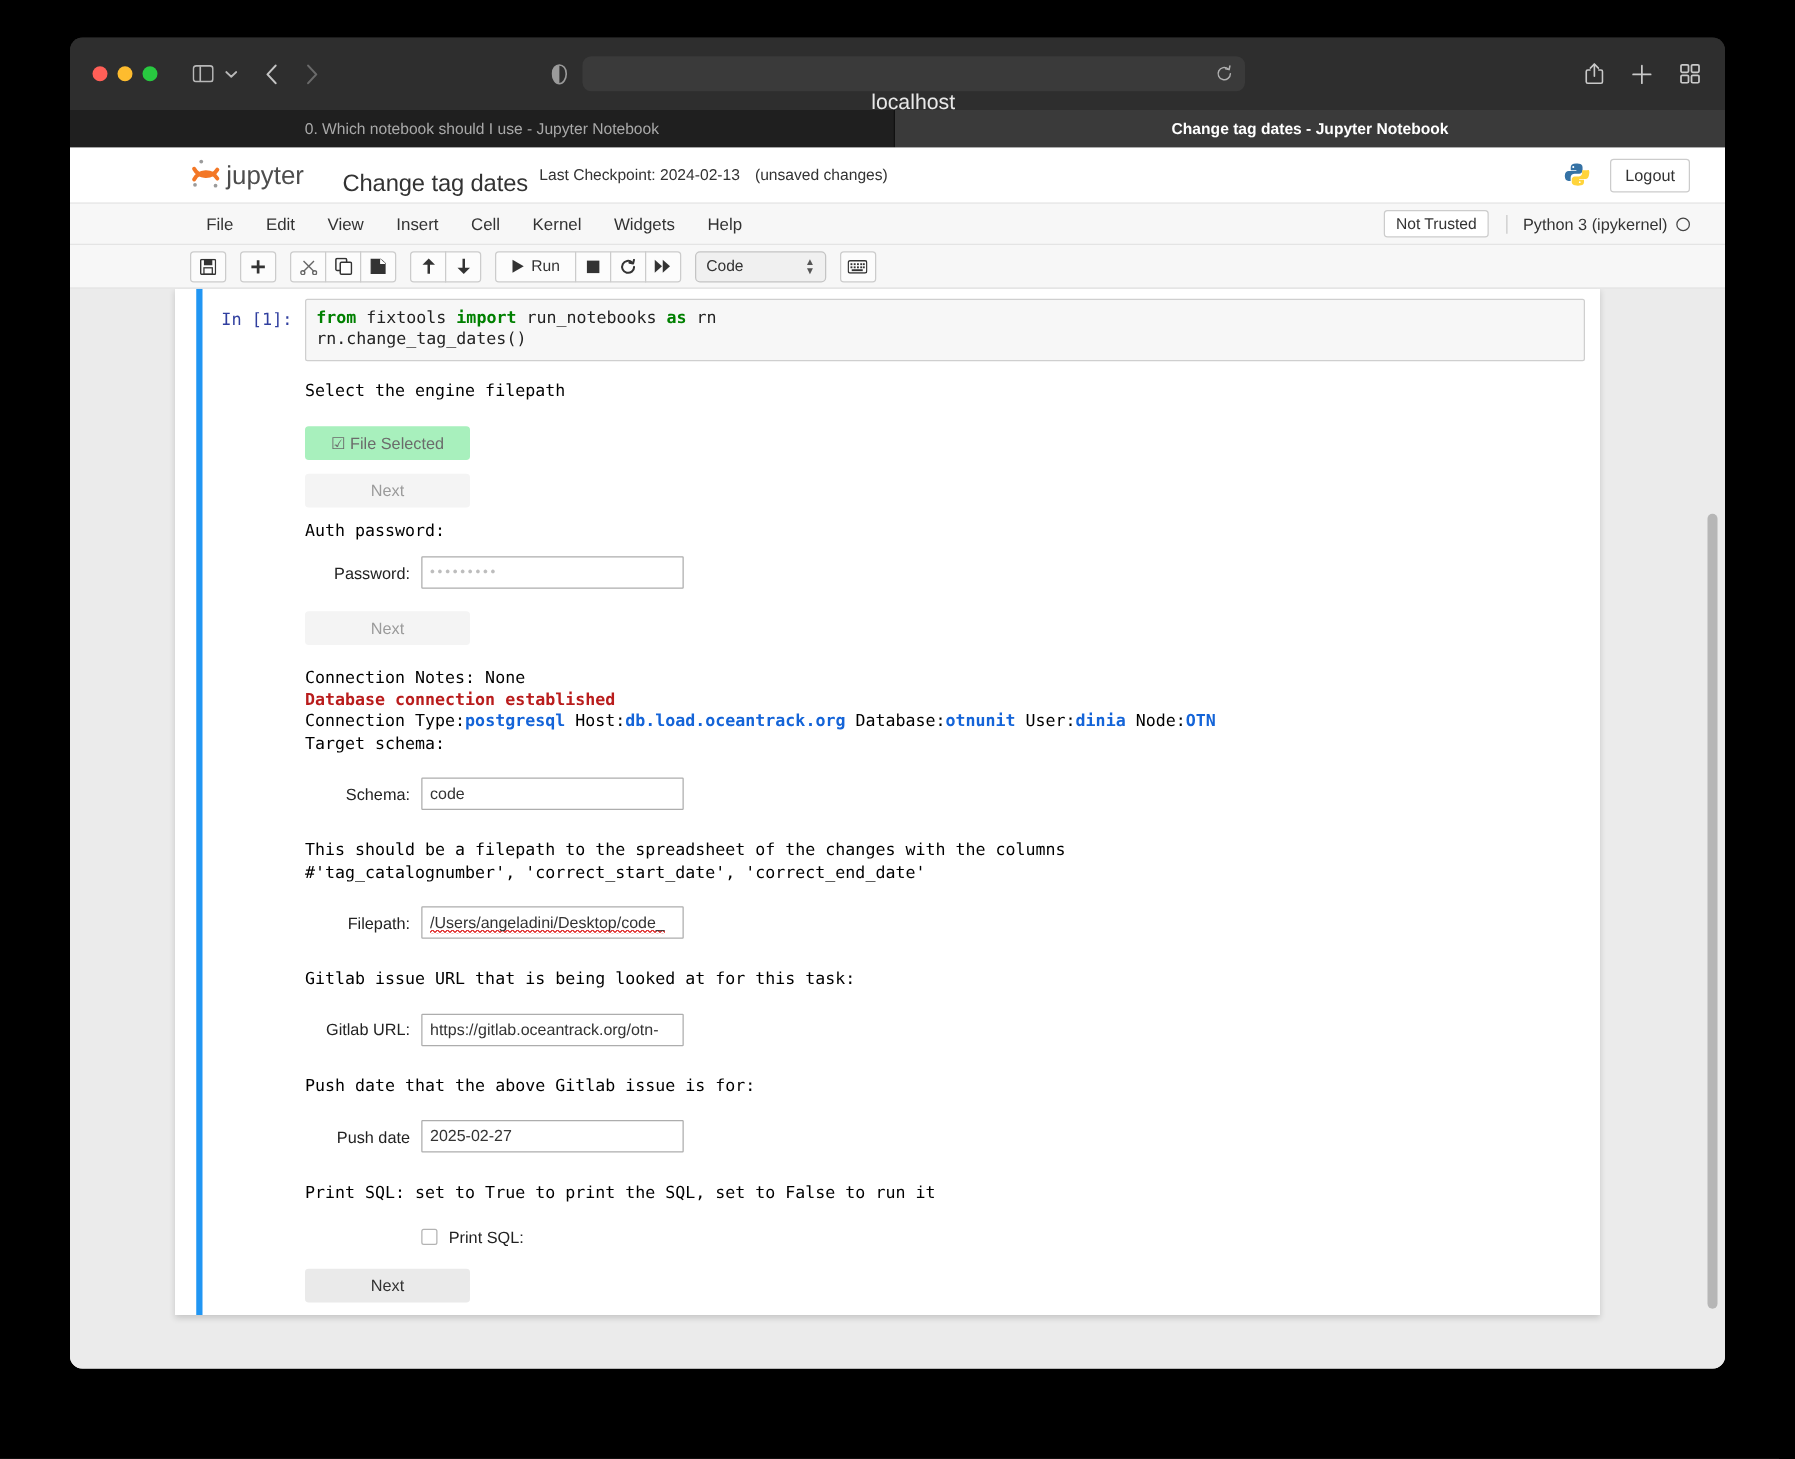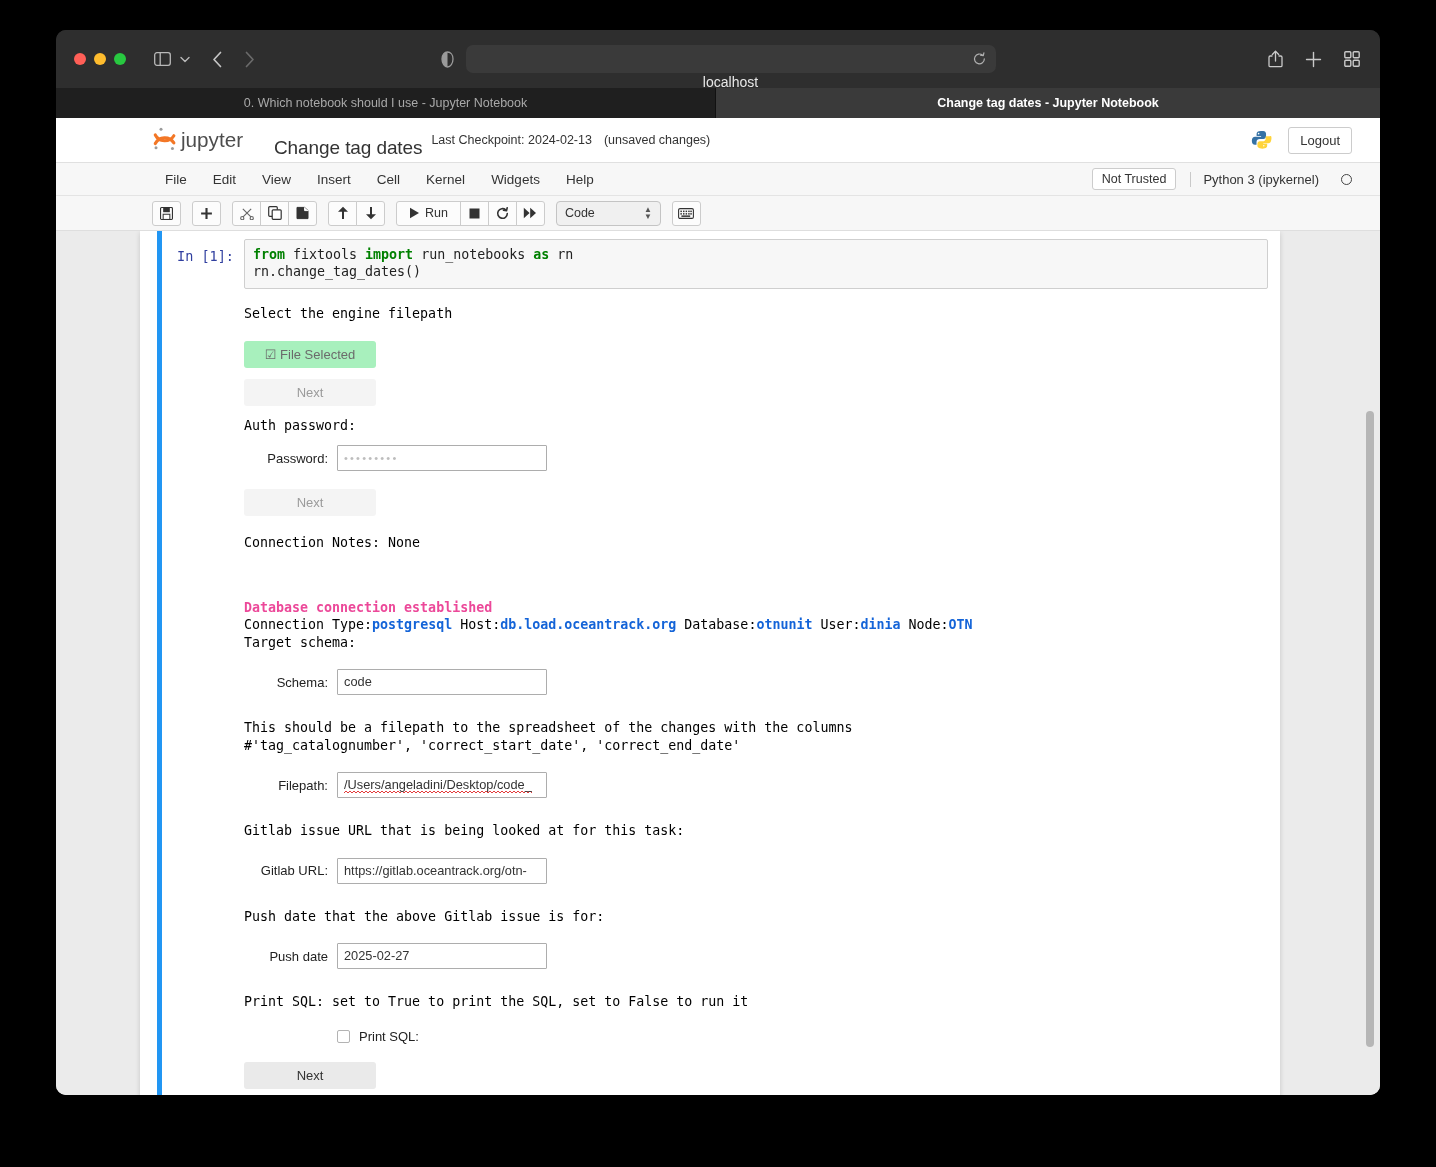--- a/index.html
+++ b/index.html
@@ -64,21 +64,21 @@
     width: 530px; height: 28px;
     background: #3a3a3a;
     border-radius: 7px;
     display: flex;
     align-items: center;
     justify-content: center;
     position: relative;
   }
   #address-text {
     color: #e8e8e8;
-    font-size: 14px;
+    font-size: 17px;
     margin-top: 46px;
   }
   #reload-icon {
     position: absolute;
     right: 10px;
     color: #b0b0b0;
     font-size: 14px;
   }
 
   #titlebar-right {
@@ -202,21 +202,21 @@
     font-size: 12.5px;
     color: #333;
     border: 1px solid #ccc;
     background: #fff;
     border-radius: 3px;
     padding: 3px 9px;
   }
   #kernel-area {
     display: flex;
     align-items: center;
-    gap: 22px;
+    gap: 7px;
     border-left: 1px solid #c9c9c9;
     padding-left: 12px;
     margin-left: 4px;
   }
   #kernel-name { font-size: 13px; color: #333; }
   #kernel-indicator {
     width: 11px; height: 11px;
     border: 1.6px solid #444;
     border-radius: 50%;
   }
@@ -393,21 +393,21 @@
     font-size: 11px;
   }
   .spell {
     background-image: linear-gradient(45deg, transparent 65%, #e23c3c 65%, #e23c3c 80%, transparent 80%),
                       linear-gradient(-45deg, transparent 65%, #e23c3c 65%, #e23c3c 80%, transparent 80%);
     background-size: 4px 3px;
     background-repeat: repeat-x;
     background-position: 0 100%;
     padding-bottom: 2px;
   }
-  .green-bold { color: #ec4899; font-weight: bold; margin-top: 47px; }
+  .green-bold { color: #b91c1c; font-weight: bold; }
   .blue-bold { color: #1464d8; font-weight: bold; }
 
   .checkbox-row { display: flex; align-items: center; }
   .cb-spacer { width: 93px; }
   .cb-box {
     width: 13px; height: 13px;
     border: 1px solid #b3b3b3;
     background: #fff;
     border-radius: 2px;
     margin-right: 9px;

